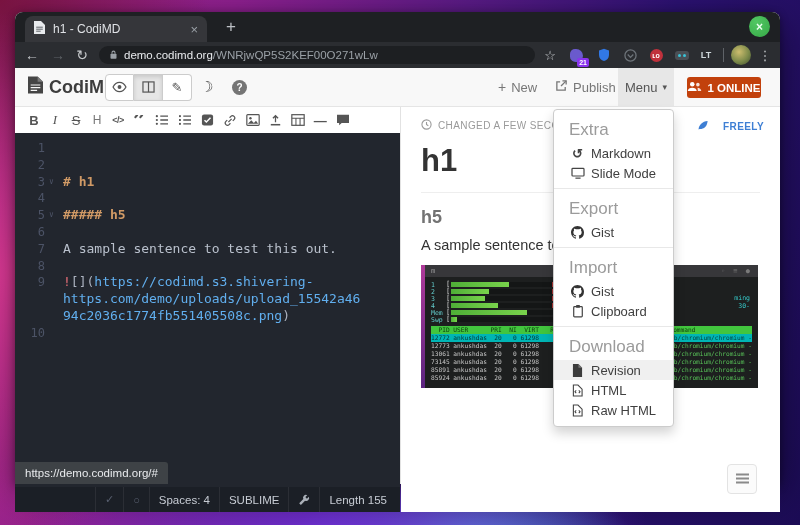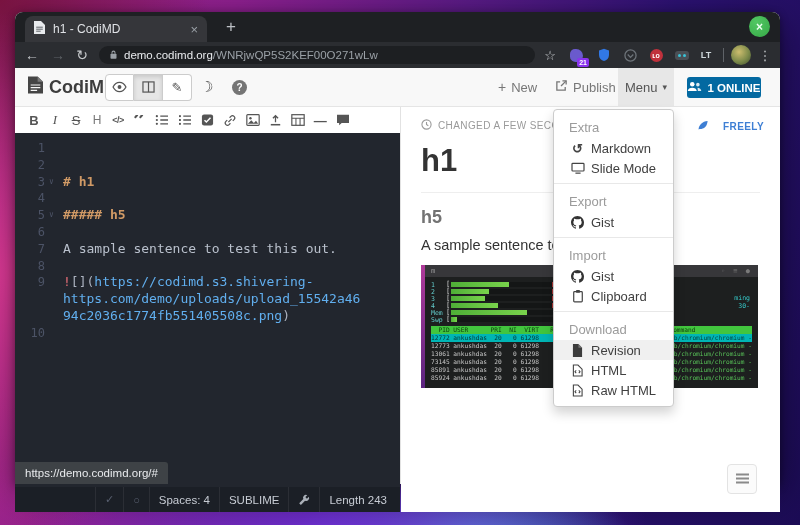--- a/index.html
+++ b/index.html
@@ -116,21 +116,21 @@
   .hsel{height:8px;background:#00b5b5;color:#003434;font-size:6.2px;line-height:8px;display:flex;
         justify-content:space-between;white-space:pre;overflow:hidden}
   .hrow{height:8px;color:#c9c9c9;font-size:6.2px;line-height:8px;display:flex;justify-content:space-between;
         white-space:pre;overflow:hidden}
   .tail{color:#58c158}
   .tail-sel{color:#004444}
   .hright{position:absolute;right:8px;top:17px;color:#35c9c9;font-size:6.5px;line-height:8px;text-align:right}
   
   .dropdown{position:absolute;left:538px;top:41px;width:121px;background:#fff;border:1px solid #ccc;border-radius:4px;
             box-shadow:0 6px 12px rgba(0,0,0,.175);padding:5px 0 6px;z-index:50;font-size:13px;color:#404040}
-  .dd-h{padding:5px 0 3px 15px;font-size:13px;color:#9b9b9b}
+  .dd-h{padding:5px 0 3px 15px;font-size:17px;color:#9b9b9b}
   .dd-i{height:20px;display:flex;align-items:center;gap:6px;padding-left:16px;white-space:nowrap}
   .dd-i.hl{background:#f0f0f0}
   .dd-ic{width:15px;display:flex;justify-content:center;align-items:center;flex:none}
   .dd-div{border-top:1px solid #e8e8e8;margin:5px 0}
   .hist{font-size:13px;font-weight:bold;color:#444;line-height:1}
 </style>
 </head>
 <body>
 
 <div class="win">
@@ -244,21 +244,21 @@
       <div class="navlink nav-publish">
         <span>
           <svg width="13" height="13" viewBox="0 0 14 14">
               <path d="M11 8.5V12H2V3h3.5" fill="none" stroke="#777" stroke-width="1.4"></path>
               <path d="M8 2h4v4" fill="none" stroke="#777" stroke-width="1.4"></path>
               <line x1="12" y1="2" x2="6.5" y2="7.5" stroke="#777" stroke-width="1.4"></line>
             </svg>
         </span>
         <span>Publish</span>
       </div>
-      <div class="btn-online" style="background:#0369a1">
+      <div class="btn-online" style="background:#c2410c">
         <span>
           <svg width="15" height="11" viewBox="0 0 20 14">
               <circle cx="7" cy="4" r="3" fill="#fff"></circle>
               <path d="M1 13c0-3 3-4.5 6-4.5s6 1.5 6 4.5z" fill="#fff"></path>
               <circle cx="14.5" cy="4.5" r="2.4" fill="#fff" opacity=".85"></circle>
               <path d="M14 8.6c2.6.3 5 1.7 5 4.4h-4.5" fill="#fff" opacity=".85"></path>
             </svg>
         </span>
         <span>1 ONLINE</span>
       </div>
@@ -345,21 +345,21 @@
     <div class="estatus">
       <span class="sitem sdim">✓</span>
       <span class="sitem sdim">○</span>
       <span class="sitem">Spaces: 4</span>
       <span class="sitem">SUBLIME</span>
       <span class="sitem">
         <svg width="12" height="12" viewBox="0 0 14 14">
             <path d="M12.6 3.2L10.4 5.4 8.6 3.6l2.2-2.2A3.4 3.4 0 006.2 5.9L1.4 10.7l2 2 4.8-4.8a3.4 3.4 0 004.4-4.7z" fill="#aab0b8"></path>
           </svg>
       </span>
-      <span class="sitem">Length 243</span>
+      <span class="sitem">Length 155</span>
     </div>
     <div class="linkpreview">https://demo.codimd.org/#</div>
 
     <div class="pane-divider"></div>
 
     <div class="preview">
       <div class="changed-row">
         <span>
           <svg width="11" height="11" viewBox="0 0 12 12">
               <circle cx="6" cy="6" r="5" fill="none" stroke="#9a9a9a" stroke-width="1.2"></circle>

